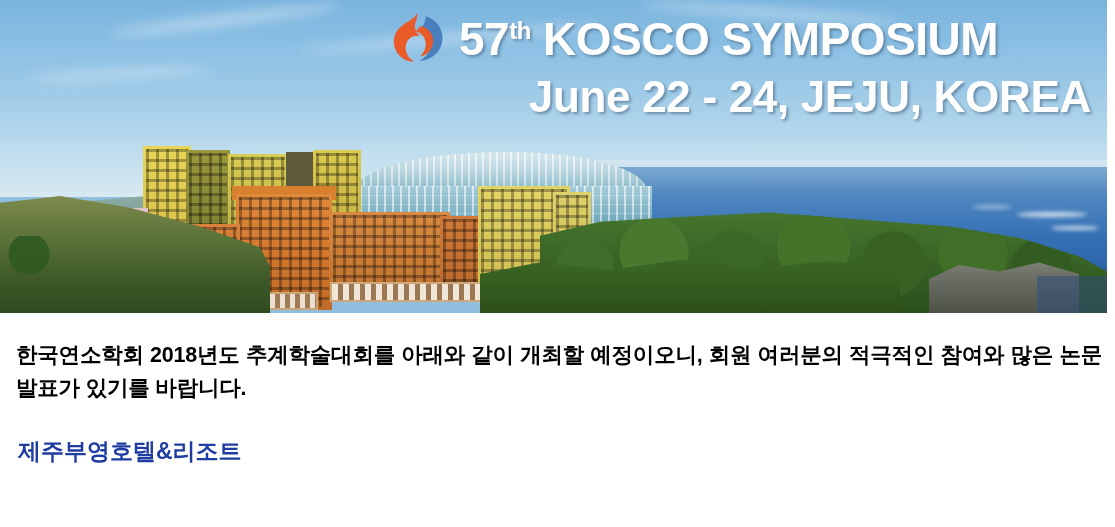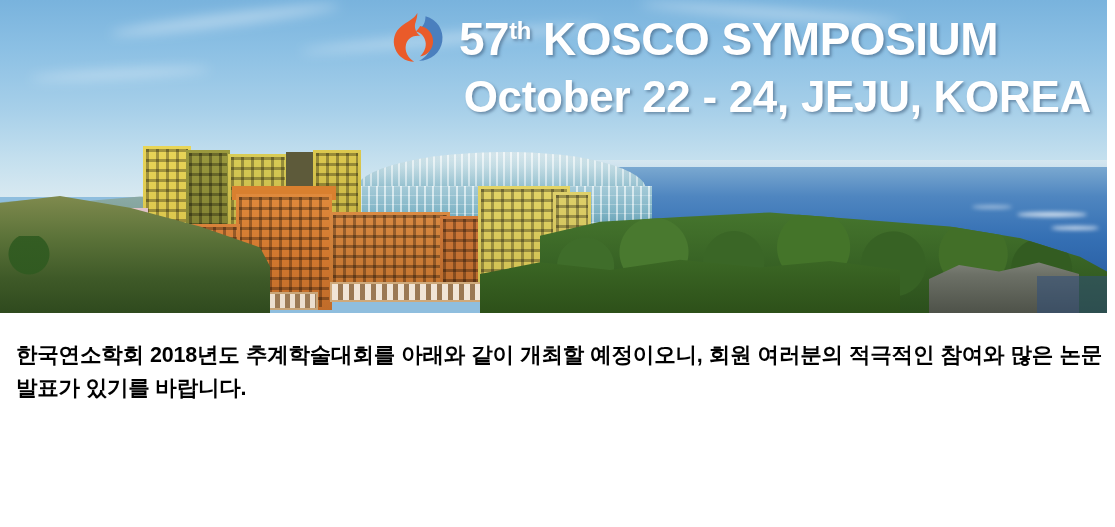--- a/index.html
+++ b/index.html
@@ -307,27 +307,28 @@
                      C72 44 63 34 50 32 C58 28 62 18 62 8 Z" fill="#4a7fbe"></path>
             <path d="M47 2 C40 14 28 18 18 26 C5 36 0 52 6 68 C11 82 25 92 41 92
                      C29 84 23 72 26 60 C29 48 40 42 52 44 C44 38 40 28 44 18
                      C46 12 47 7 47 2 Z" fill="#ea5b2a"></path>
             <path d="M52 26 C66 28 76 40 76 54 C76 68 66 80 52 82
                      C60 74 64 64 62 55 C60 45 54 38 44 36 C48 32 51 29 52 26 Z" fill="#ea5b2a"></path>
           </svg>
         </div>
         <div class="title-main"><span>57</span><sup>th</sup>&nbsp;<span>KOSCO SYMPOSIUM</span></div>
       </div>
-      <div class="title-sub">October 22 - 24, JEJU, KOREA</div>
+      <div class="title-sub">June 22 - 24, JEJU, KOREA</div>
     </div>
   </div>
 
   <div class="body-area">
     <div class="para">한국연소학회 2018년도 추계학술대회를 아래와 같이 개최할 예정이오니, 회원 여러분의 적극적인 참여와 많은 논문 발표가 있기를 바랍니다.</div>
 
     <div class="info-line info-1">
+      <span class="info-value">제주부영호텔&amp;리조트</span>
     </div>
 
     <div class="info-line info-2">
     </div>
   </div>
 
 </div>
 
 </body></html>

